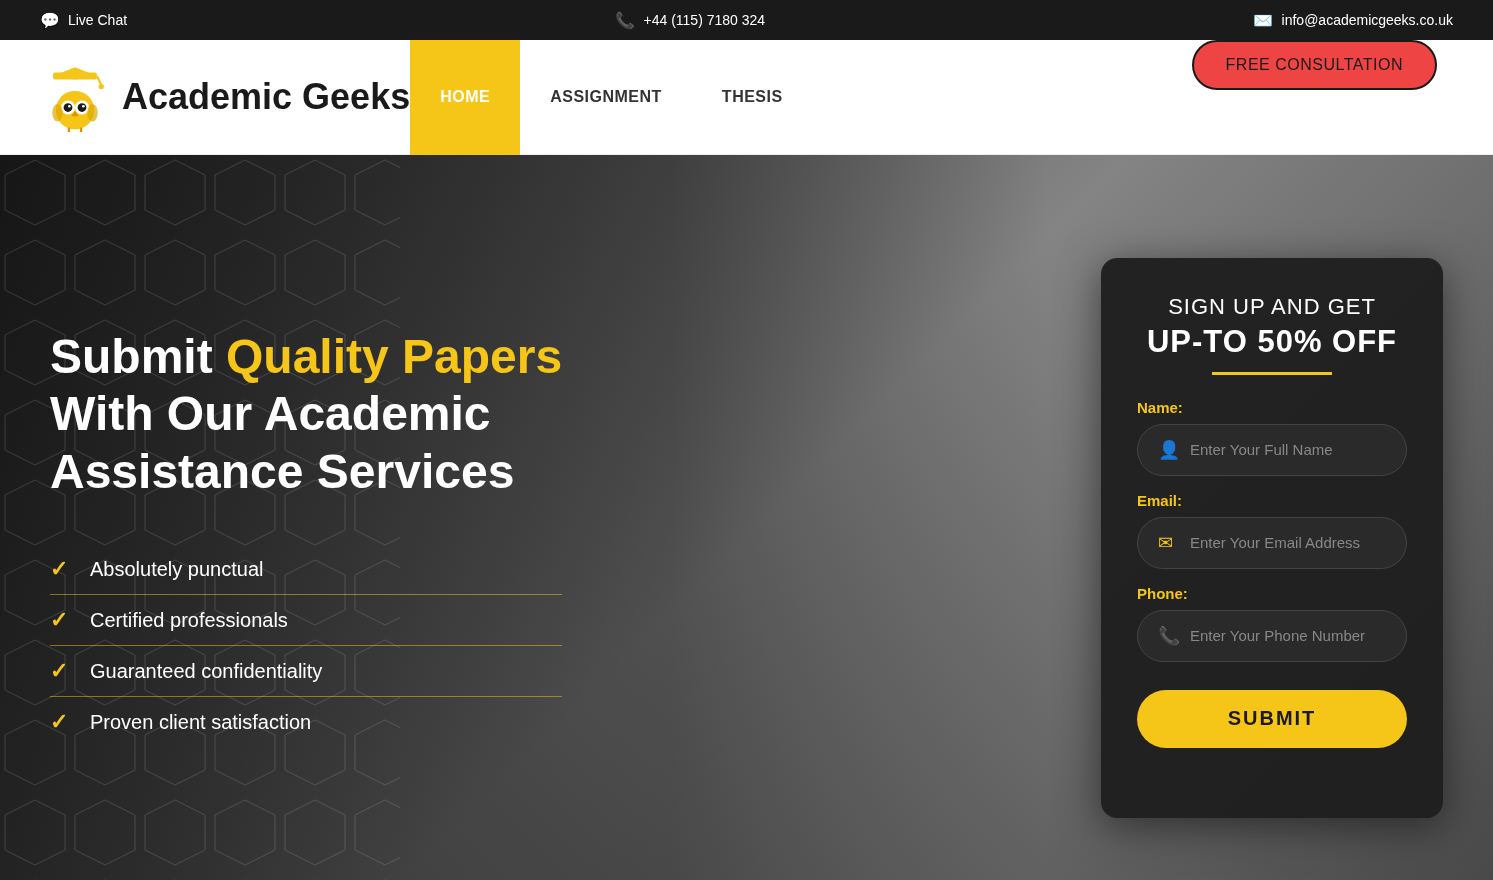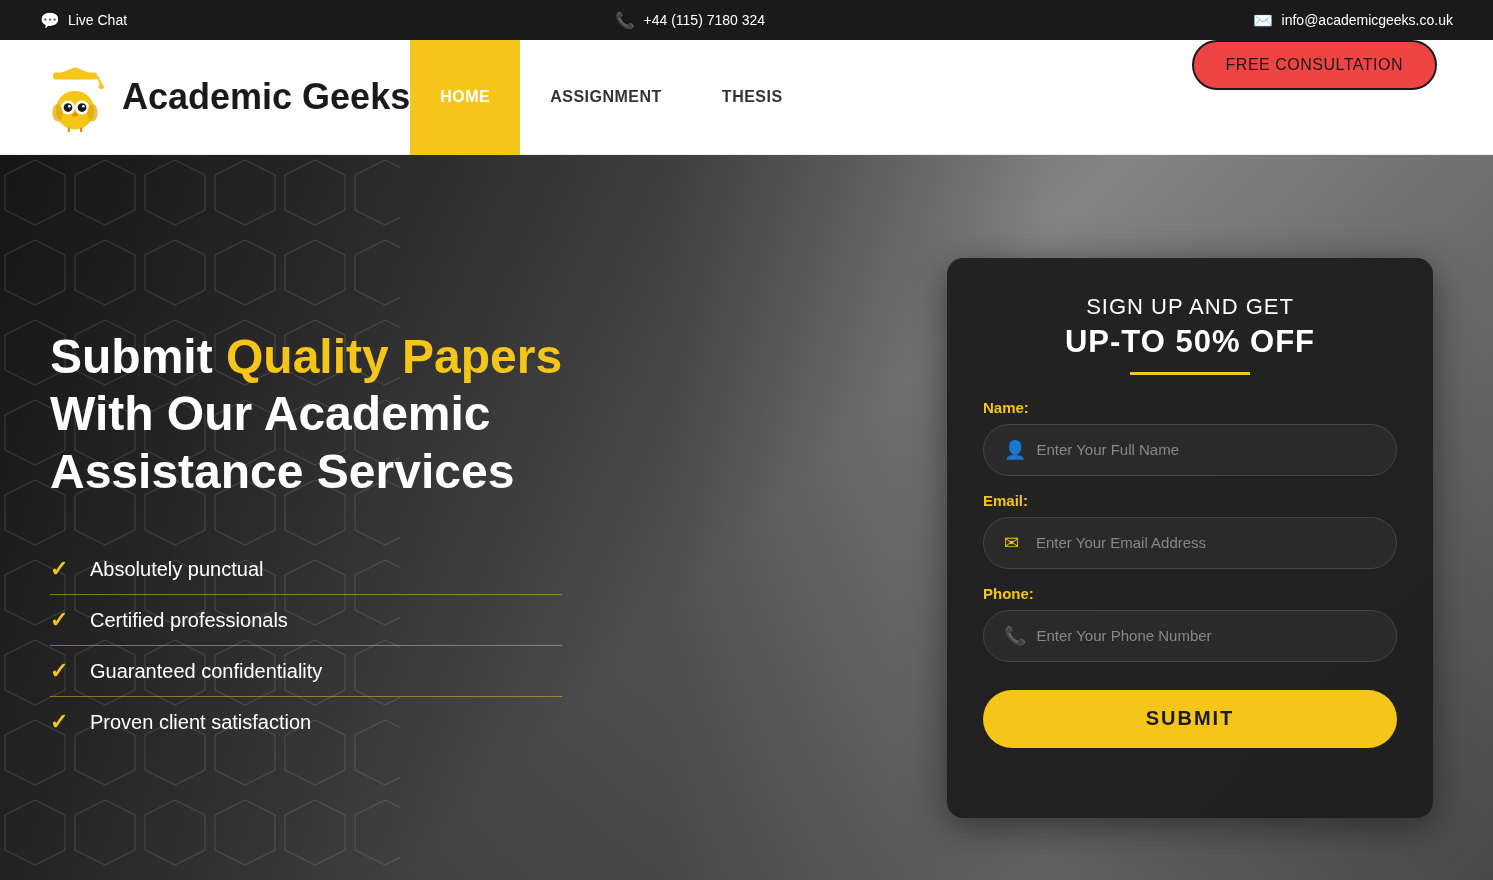--- a/index.html
+++ b/index.html
@@ -152,28 +152,28 @@
       font-size: 22px;
       font-weight: 700;
       min-width: 24px;
     }
 
     
     .signup-card {
       background: rgba(30, 30, 30, 0.95);
       border-radius: 16px;
       padding: 36px 36px 36px 36px;
-      width: 486px;
+      width: 342px;
       min-height: 560px;
       box-shadow: 0 8px 40px rgba(0,0,0,0.5);
       color: #fff;
       display: flex;
       flex-direction: column;
       gap: 0;
-      margin-right: 10px;
+      margin-right: 0;
     }
     .card-title {
       font-size: 22px;
       font-weight: 400;
       text-align: center;
       letter-spacing: 1px;
       margin-bottom: 4px;
     }
     .card-discount {
       font-size: 31px;

